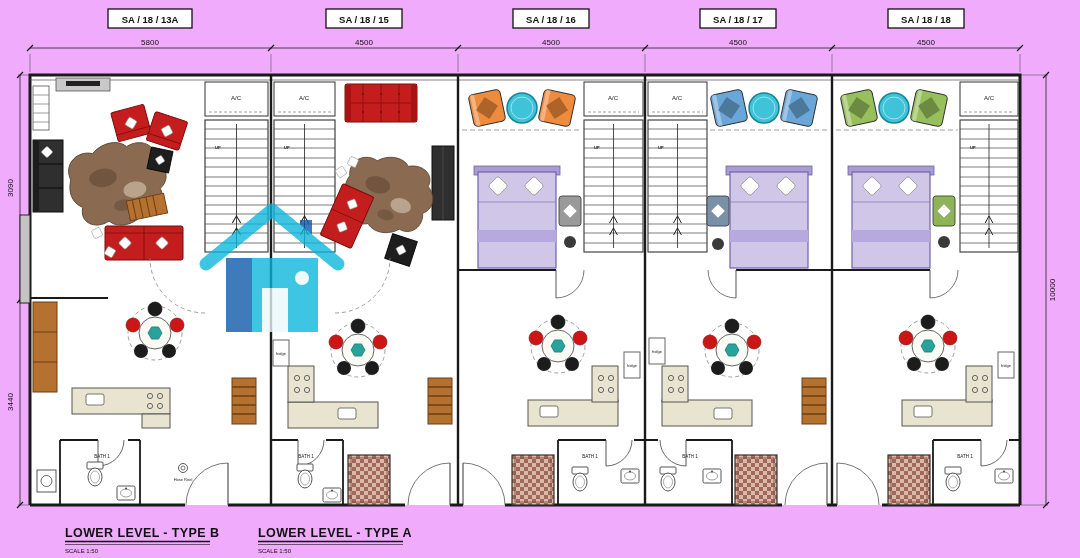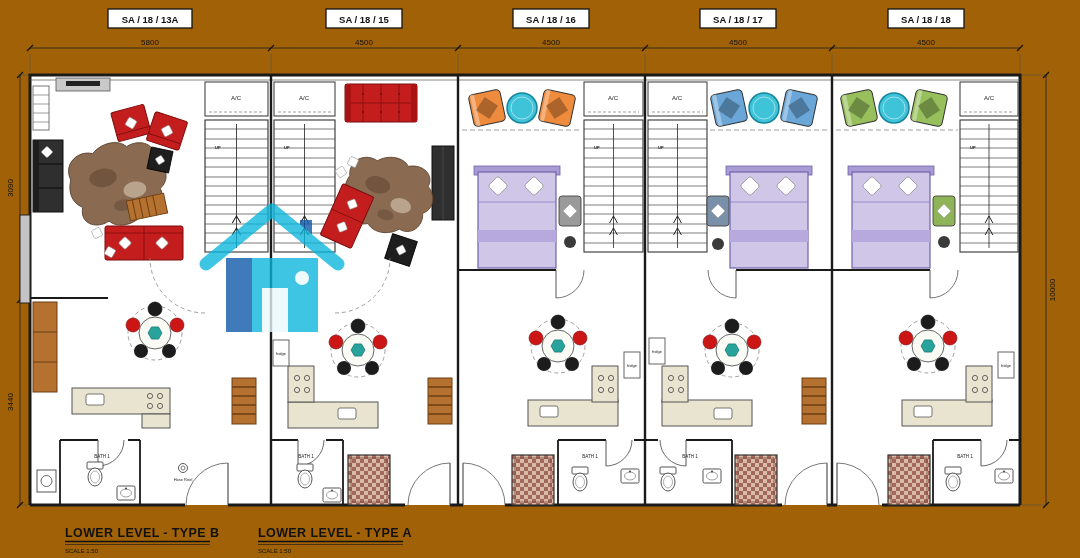--- a/index.html
+++ b/index.html
@@ -1,16 +1,16 @@
 <!DOCTYPE html>
 <html><head>
 <meta charset="utf-8">
 <style>
   html,body { margin:0; padding:0; background:#ffffff; }
-  .sheet { position:relative; width:1080px; height:558px; background:#a16207; overflow:hidden; }
+  .sheet { position:relative; width:1080px; height:558px; background:#f0abfc; overflow:hidden; }
   svg { display:block; }
   text { font-family:"Liberation Sans", sans-serif; fill:#111; }
   .dimtxt { font-size:8px; }
   .lbltxt { font-size:9.5px; font-weight:bold; }
   .roomtxt { font-size:4.6px; fill:#222; }
   .tinytxt { font-size:4px; fill:#222; }
   .actxt { font-size:6px; fill:#222; }
   .ftitle { font-size:12.5px; font-weight:bold; letter-spacing:0.4px; }
   .fscale { font-size:6px; }
   .wall { stroke:#1a1a1a; fill:none; }

